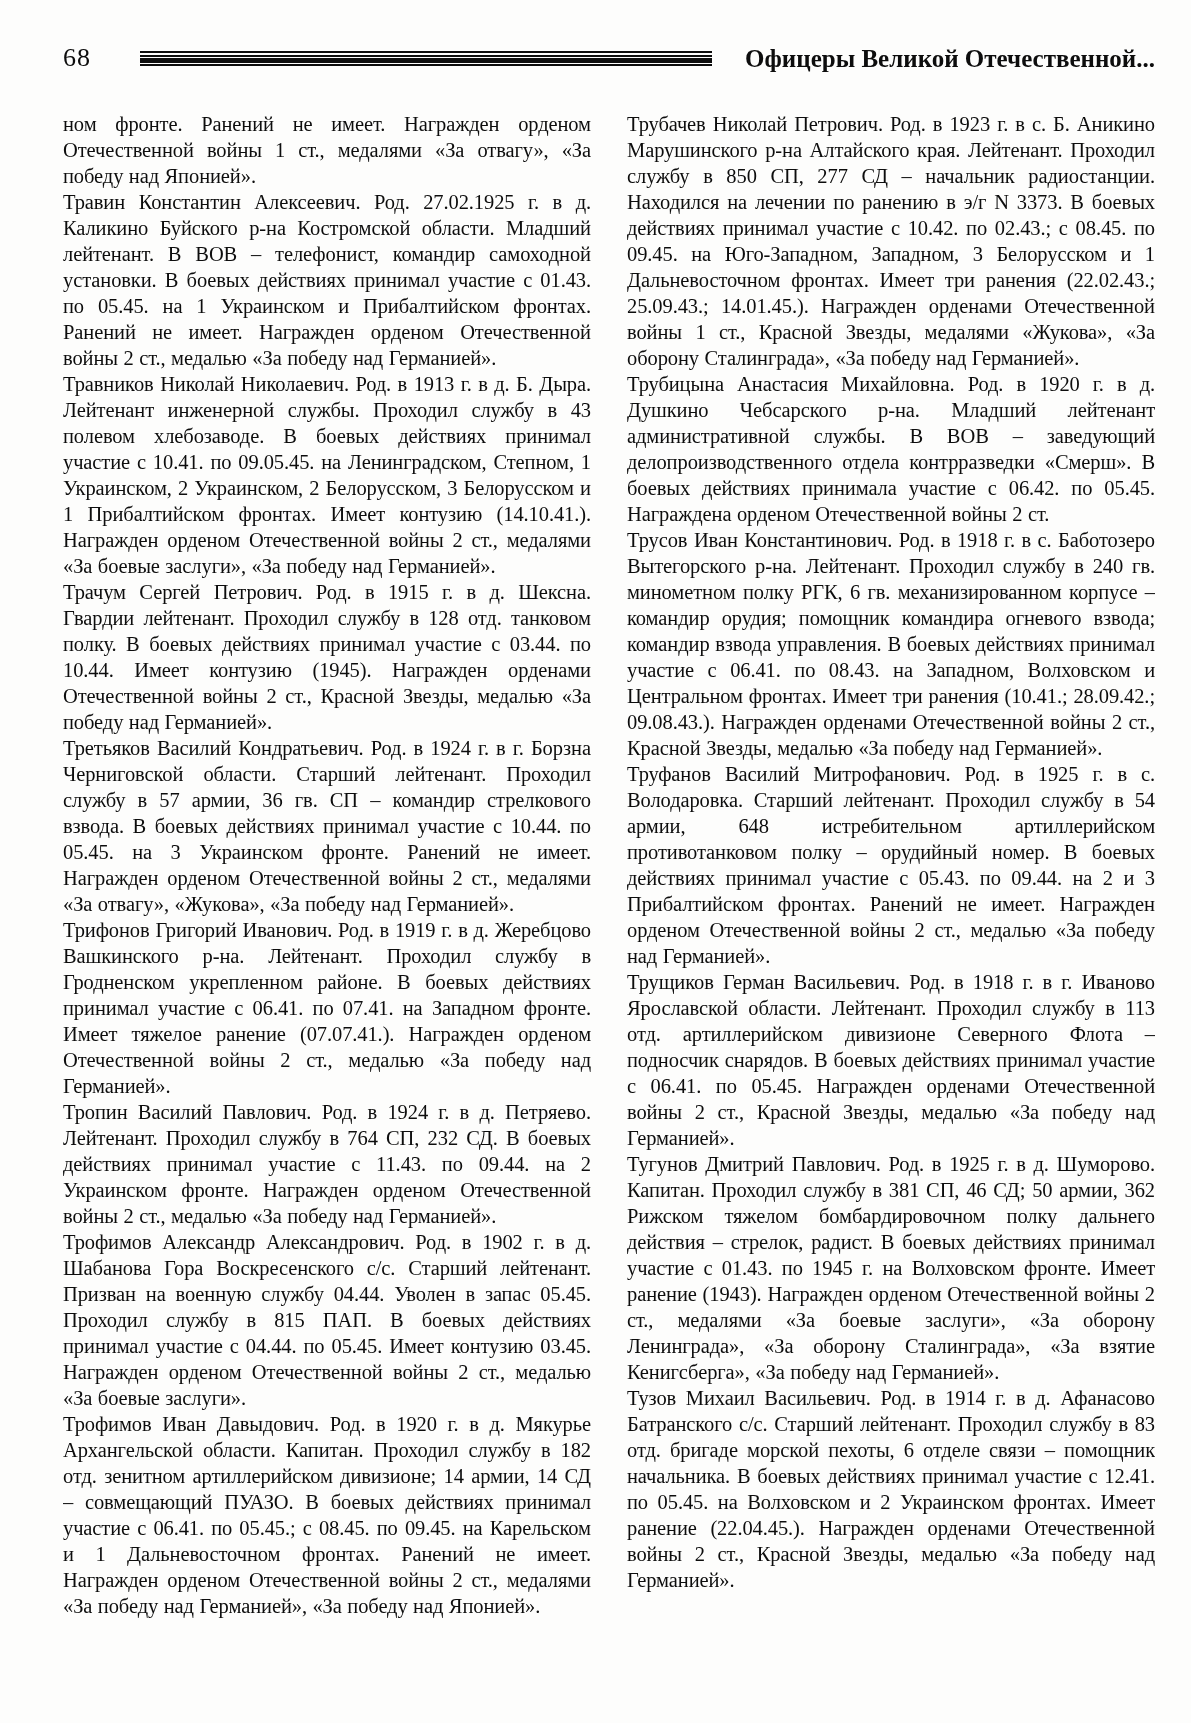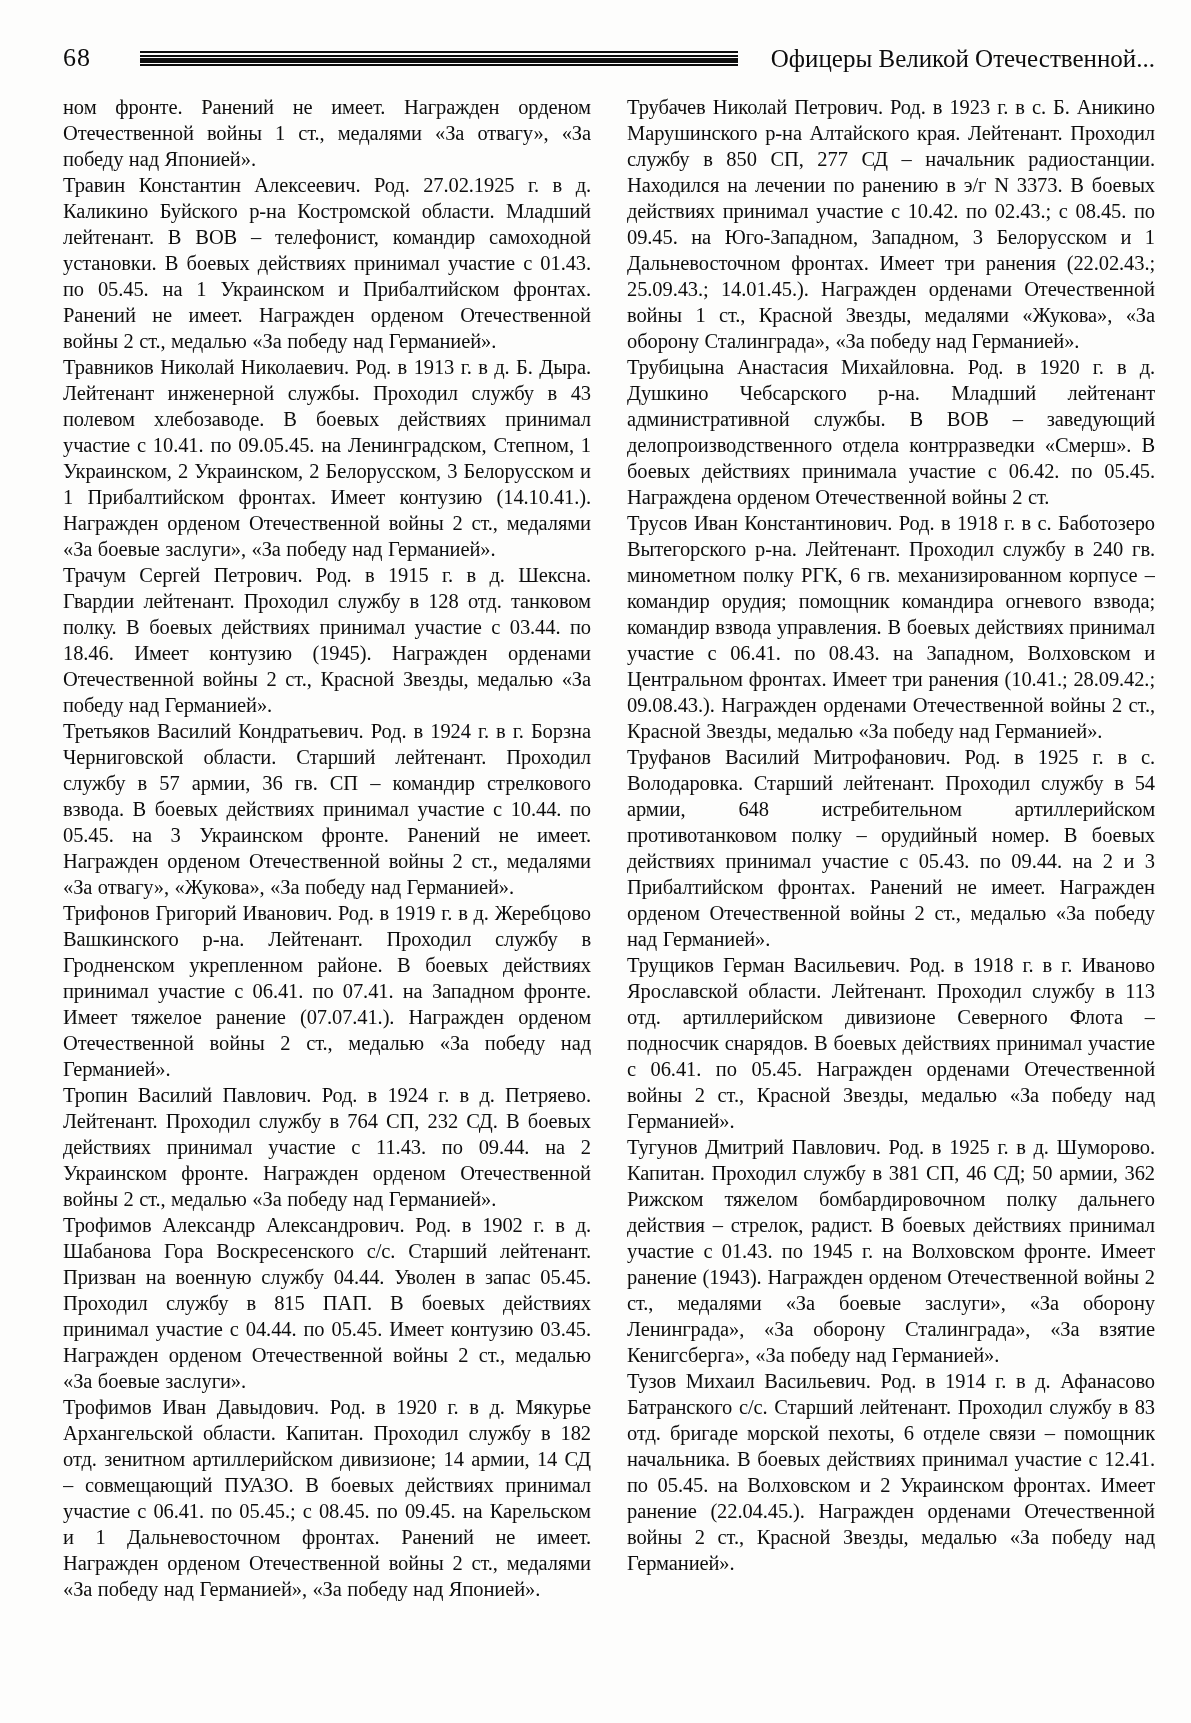--- a/index.html
+++ b/index.html
@@ -41,36 +41,37 @@
       transparent 2px, transparent 4px,
       #0d0d0d 4px, #0d0d0d 6px,
       transparent 6px, transparent 7px,
       #0d0d0d 7px, #0d0d0d 12px,
       transparent 12px, transparent 13px,
       #0d0d0d 13px, #0d0d0d 15px
     );
   }
   .running-title{
     flex:0 0 auto;
-    font-weight:normal;
+    font-weight:bold;
     font-size:25px;
     line-height:1;
     white-space:nowrap;
     padding-left:10px;
   }
   .columns{
     display:flex;
     gap:36px;
     height:1580px;
     overflow:hidden;
   }
   .col{
     width:528px;
     flex:0 0 528px;
     overflow:hidden;
+    margin-top:17px;
   }
   .entry{
     margin:0;
     font-size:20.5px;
     line-height:26px;
     text-align:justify;
     letter-spacing:-0.1px;
     word-spacing:0.5px;
     hyphens:none;
   }
@@ -84,21 +85,21 @@
     <span class="page-num">68</span>
     <span class="rule"></span>
     <span class="running-title">Офицеры Великой Отечественной...</span>
   </header>
 
   <main class="columns">
     <div class="col">
         <p class="entry">ном фронте. Ранений не имеет. Награжден орденом Отечественной войны 1 ст., медалями «За отвагу», «За победу над Японией».</p>
         <p class="entry">Травин Константин Алексеевич. Род. 27.02.1925 г. в д. Каликино Буйского р-на Костромской области. Младший лейтенант. В ВОВ – телефонист, командир самоходной установки. В боевых действиях принимал участие с 01.43. по 05.45. на 1 Украинском и Прибалтийском фронтах. Ранений не имеет. Награжден орденом Отечественной войны 2 ст., медалью «За победу над Германией».</p>
         <p class="entry">Травников Николай Николаевич. Род. в 1913 г. в д. Б. Дыра. Лейтенант инженерной службы. Проходил службу в 43 полевом хлебозаводе. В боевых действиях принимал участие с 10.41. по 09.05.45. на Ленинградском, Степном, 1 Украинском, 2 Украинском, 2 Белорусском, 3 Белорусском и 1 Прибалтийском фронтах. Имеет контузию (14.10.41.). Награжден орденом Отечественной войны 2 ст., медалями «За боевые заслуги», «За победу над Германией».</p>
-        <p class="entry">Трачум Сергей Петрович. Род. в 1915 г. в д. Шексна. Гвардии лейтенант. Проходил службу в 128 отд. танковом полку. В боевых действиях принимал участие с 03.44. по 18.46. Имеет контузию (1945). Награжден орденами Отечественной войны 2 ст., Красной Звезды, медалью «За победу над Германией».</p>
+        <p class="entry">Трачум Сергей Петрович. Род. в 1915 г. в д. Шексна. Гвардии лейтенант. Проходил службу в 128 отд. танковом полку. В боевых действиях принимал участие с 03.44. по 10.44. Имеет контузию (1945). Награжден орденами Отечественной войны 2 ст., Красной Звезды, медалью «За победу над Германией».</p>
         <p class="entry">Третьяков Василий Кондратьевич. Род. в 1924 г. в г. Борзна Черниговской области. Старший лейтенант. Проходил службу в 57 армии, 36 гв. СП – командир стрелкового взвода. В боевых действиях принимал участие с 10.44. по 05.45. на 3 Украинском фронте. Ранений не имеет. Награжден орденом Отечественной войны 2 ст., медалями «За отвагу», «Жукова», «За победу над Германией».</p>
         <p class="entry">Трифонов Григорий Иванович. Род. в 1919 г. в д. Жеребцово Вашкинского р-на. Лейтенант. Проходил службу в Гродненском укрепленном районе. В боевых действиях принимал участие с 06.41. по 07.41. на Западном фронте. Имеет тяжелое ранение (07.07.41.). Награжден орденом Отечественной войны 2 ст., медалью «За победу над Германией».</p>
         <p class="entry">Тропин Василий Павлович. Род. в 1924 г. в д. Петряево. Лейтенант. Проходил службу в 764 СП, 232 СД. В боевых действиях принимал участие с 11.43. по 09.44. на 2 Украинском фронте. Награжден орденом Отечественной войны 2 ст., медалью «За победу над Германией».</p>
         <p class="entry">Трофимов Александр Александрович. Род. в 1902 г. в д. Шабанова Гора Воскресенского с/с. Старший лейтенант. Призван на военную службу 04.44. Уволен в запас 05.45. Проходил службу в 815 ПАП. В боевых действиях принимал участие с 04.44. по 05.45. Имеет контузию 03.45. Награжден орденом Отечественной войны 2 ст., медалью «За боевые заслуги».</p>
         <p class="entry">Трофимов Иван Давыдович. Род. в 1920 г. в д. Мякурье Архангельской области. Капитан. Проходил службу в 182 отд. зенитном артиллерийском дивизионе; 14 армии, 14 СД – совмещающий ПУАЗО. В боевых действиях принимал участие с 06.41. по 05.45.; с 08.45. по 09.45. на Карельском и 1 Дальневосточном фронтах. Ранений не имеет. Награжден орденом Отечественной войны 2 ст., медалями «За победу над Германией», «За победу над Японией».</p>
       </div>
     <div class="col">
         <p class="entry">Трубачев Николай Петрович. Род. в 1923 г. в с. Б. Аникино Марушинского р-на Алтайского края. Лейтенант. Проходил службу в 850 СП, 277 СД – начальник радиостанции. Находился на лечении по ранению в э/г N 3373. В боевых действиях принимал участие с 10.42. по 02.43.; с 08.45. по 09.45. на Юго-Западном, Западном, 3 Белорусском и 1 Дальневосточном фронтах. Имеет три ранения (22.02.43.; 25.09.43.; 14.01.45.). Награжден орденами Отечественной войны 1 ст., Красной Звезды, медалями «Жукова», «За оборону Сталинграда», «За победу над Германией».</p>
         <p class="entry">Трубицына Анастасия Михайловна. Род. в 1920 г. в д. Душкино Чебсарского р-на. Младший лейтенант административной службы. В ВОВ – заведующий делопроизводственного отдела контрразведки «Смерш». В боевых действиях принимала участие с 06.42. по 05.45. Награждена орденом Отечественной войны 2 ст.</p>
         <p class="entry">Трусов Иван Константинович. Род. в 1918 г. в с. Баботозеро Вытегорского р-на. Лейтенант. Проходил службу в 240 гв. минометном полку РГК, 6 гв. механизированном корпусе – командир орудия; помощник командира огневого взвода; командир взвода управления. В боевых действиях принимал участие с 06.41. по 08.43. на Западном, Волховском и Центральном фронтах. Имеет три ранения (10.41.; 28.09.42.; 09.08.43.). Награжден орденами Отечественной войны 2 ст., Красной Звезды, медалью «За победу над Германией».</p>

